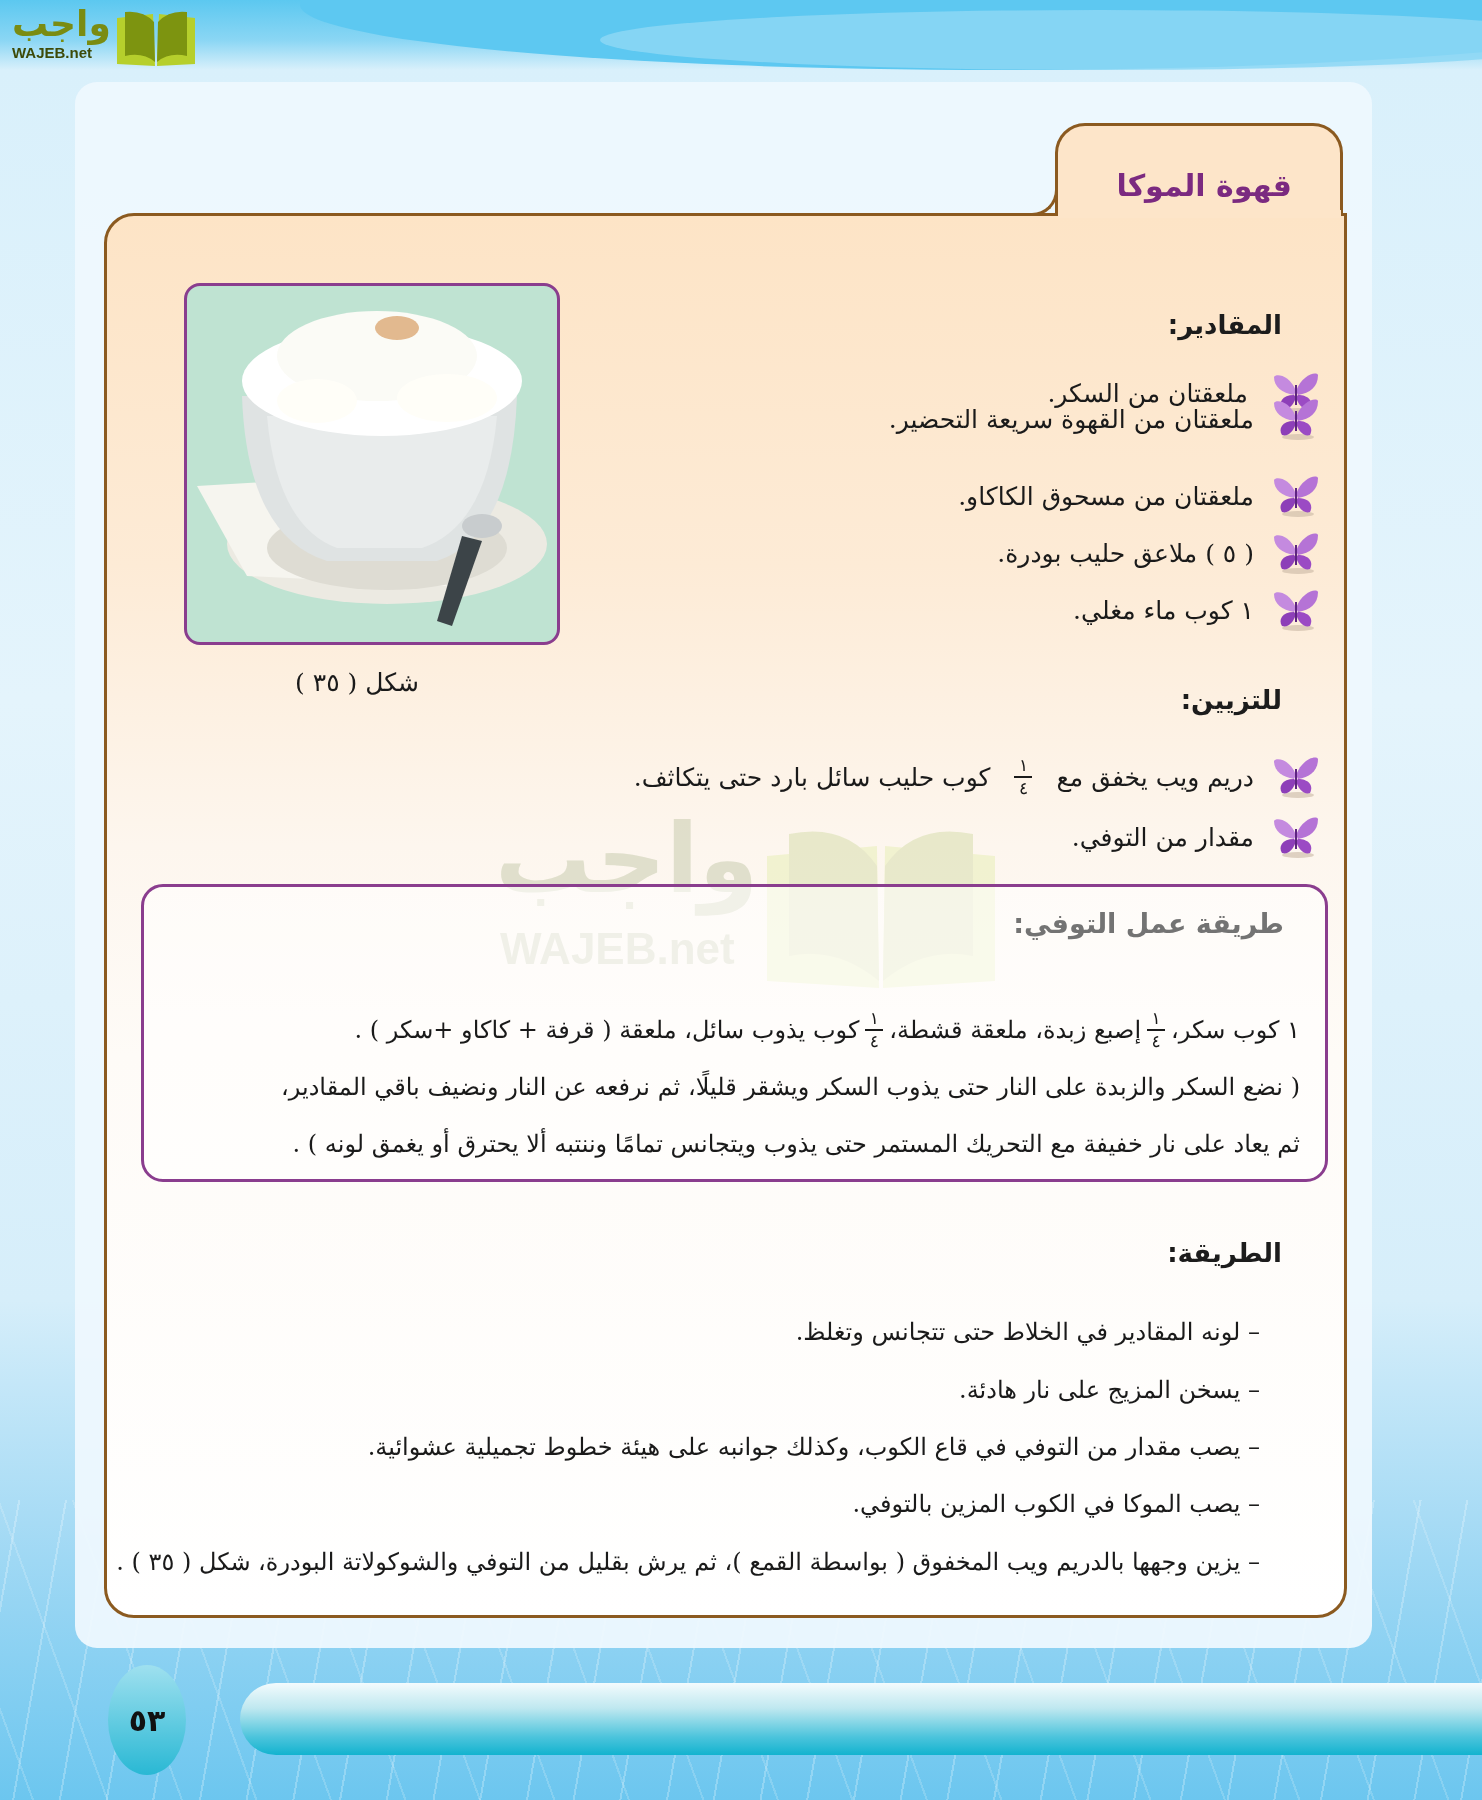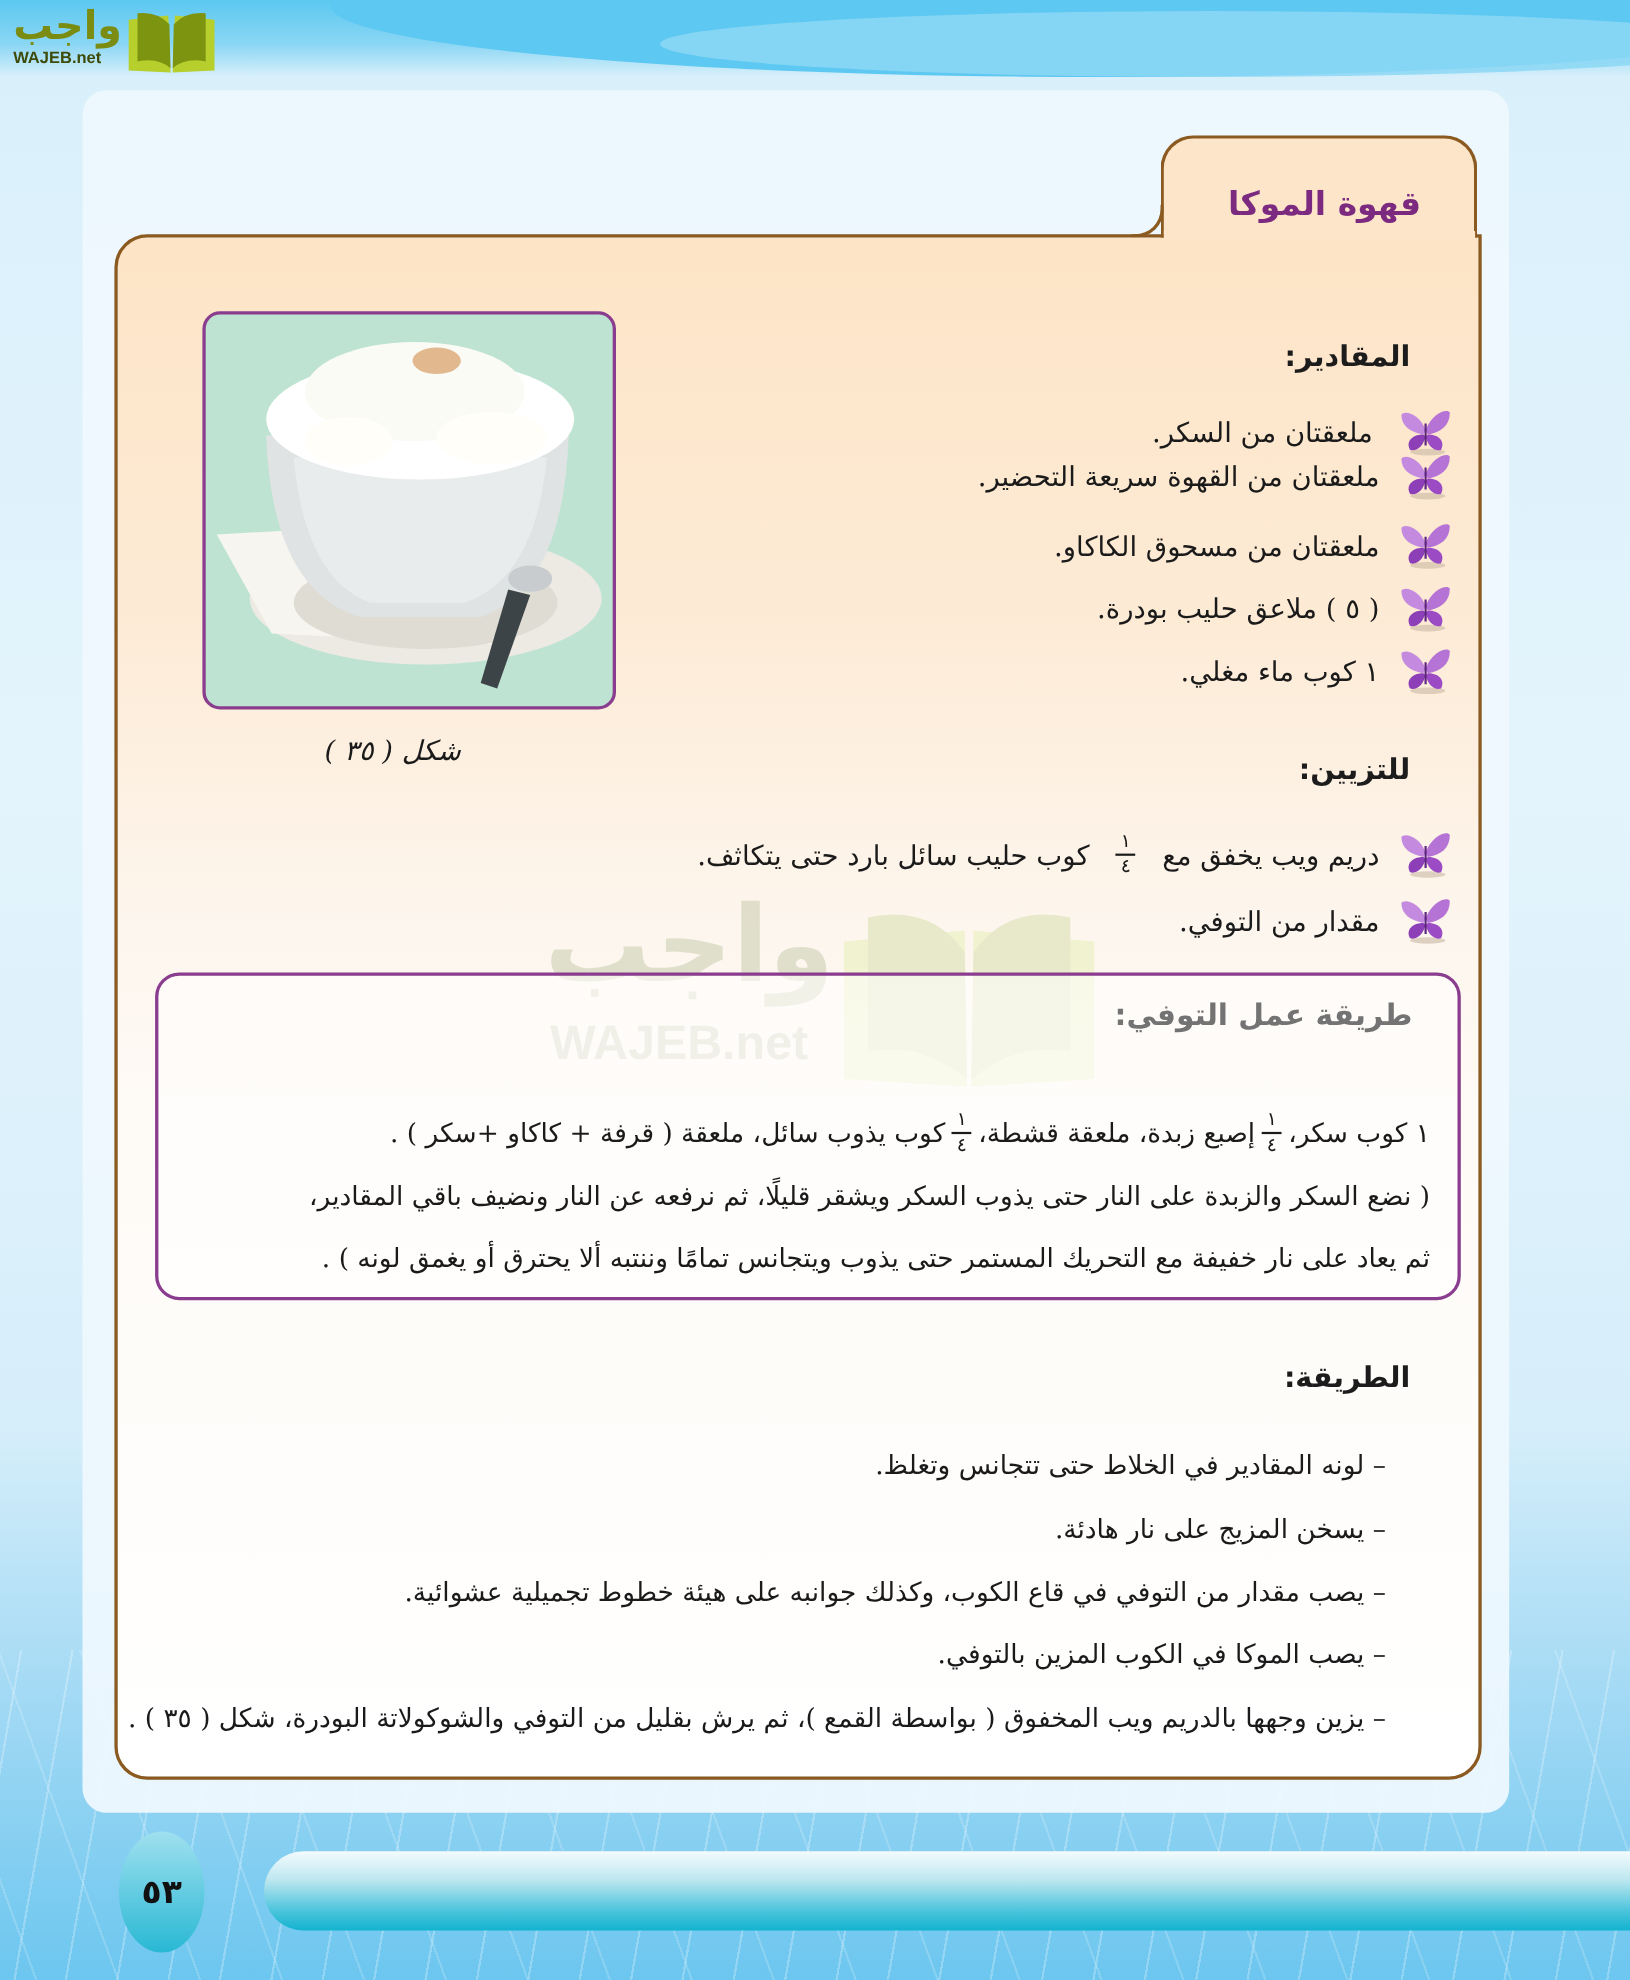--- a/index.html
+++ b/index.html
@@ -38,21 +38,21 @@
   .card-top-cover{position:absolute;left:1058px;top:210px;width:283px;height:8px;background:#fde5c9;}
   .title{position:absolute;right:190px;top:168px;font-family:"DejaVu Sans",sans-serif;
     font-weight:bold;font-size:30px;color:#7b2a80;direction:rtl;white-space:nowrap;}
   .heading{position:absolute;font-family:"DejaVu Sans",sans-serif;font-weight:bold;font-size:26px;
     color:#1c1c1c;direction:rtl;white-space:nowrap;}
   .item{position:absolute;right:162px;direction:rtl;white-space:nowrap;font-size:25px;color:#1a1a1a;
     display:flex;align-items:center;gap:18px;}
   .bfly{width:48px;height:44px;flex:none;}
   .photo{position:absolute;left:184px;top:283px;width:376px;height:362px;border:3px solid #8a3d8e;
     border-radius:16px;background:#bfe3d2;box-sizing:border-box;overflow:hidden;}
-  .caption{position:absolute;left:295px;top:668px;font-size:25px;color:#1a1a1a;direction:rtl;white-space:nowrap;font-style:italic;}
+  .caption{position:absolute;left:295px;top:668px;font-size:25px;color:#1a1a1a;direction:rtl;white-space:nowrap;}
   .frac{display:inline-flex;flex-direction:column;align-items:center;font-size:17px;line-height:17px;
     vertical-align:middle;margin:0 6px;}
   .frac .bar{width:18px;border-top:2px solid #1a1a1a;margin:2px 0;}
   .toffee-box{position:absolute;left:141px;top:884px;width:1187px;height:298px;border:3px solid #8a3d8e;
     border-radius:22px;box-sizing:border-box;background:rgba(255,255,255,.55);}
   .toffee-heading{position:absolute;right:198px;top:908px;font-family:"DejaVu Sans",sans-serif;font-weight:bold;
     font-size:27px;color:#737373;direction:rtl;white-space:nowrap;text-align:right;}
   .tline{position:absolute;right:182px;direction:rtl;white-space:nowrap;font-size:24px;color:#1a1a1a;}
   .mline{position:absolute;right:222px;direction:rtl;white-space:nowrap;font-size:24px;color:#1a1a1a;}
   .watermark{position:absolute;left:495px;top:812px;width:500px;height:180px;opacity:.55;pointer-events:none;}
@@ -104,21 +104,21 @@
 </div>
 
 <div class="heading" style="right:200px;top:290px;margin-top:20px;">المقادير:</div>
 
 <div class="item" style="top:371px;gap:24px;">
   <svg class="bfly" viewBox="0 0 48 44">
       <use href="#bf"></use>
     </svg>
   <span>ملعقتان من السكر.</span>
 </div>
-<div class="item" style="top:411px;">
+<div class="item" style="top:397px;">
   <svg class="bfly" viewBox="0 0 48 44">
       <use href="#bf"></use>
     </svg>
   <span>ملعقتان من القهوة سريعة التحضير.</span>
 </div>
 <div class="item" style="top:474px;">
   <svg class="bfly" viewBox="0 0 48 44">
       <use href="#bf"></use>
     </svg>
   <span>ملعقتان من مسحوق الكاكاو.</span>

